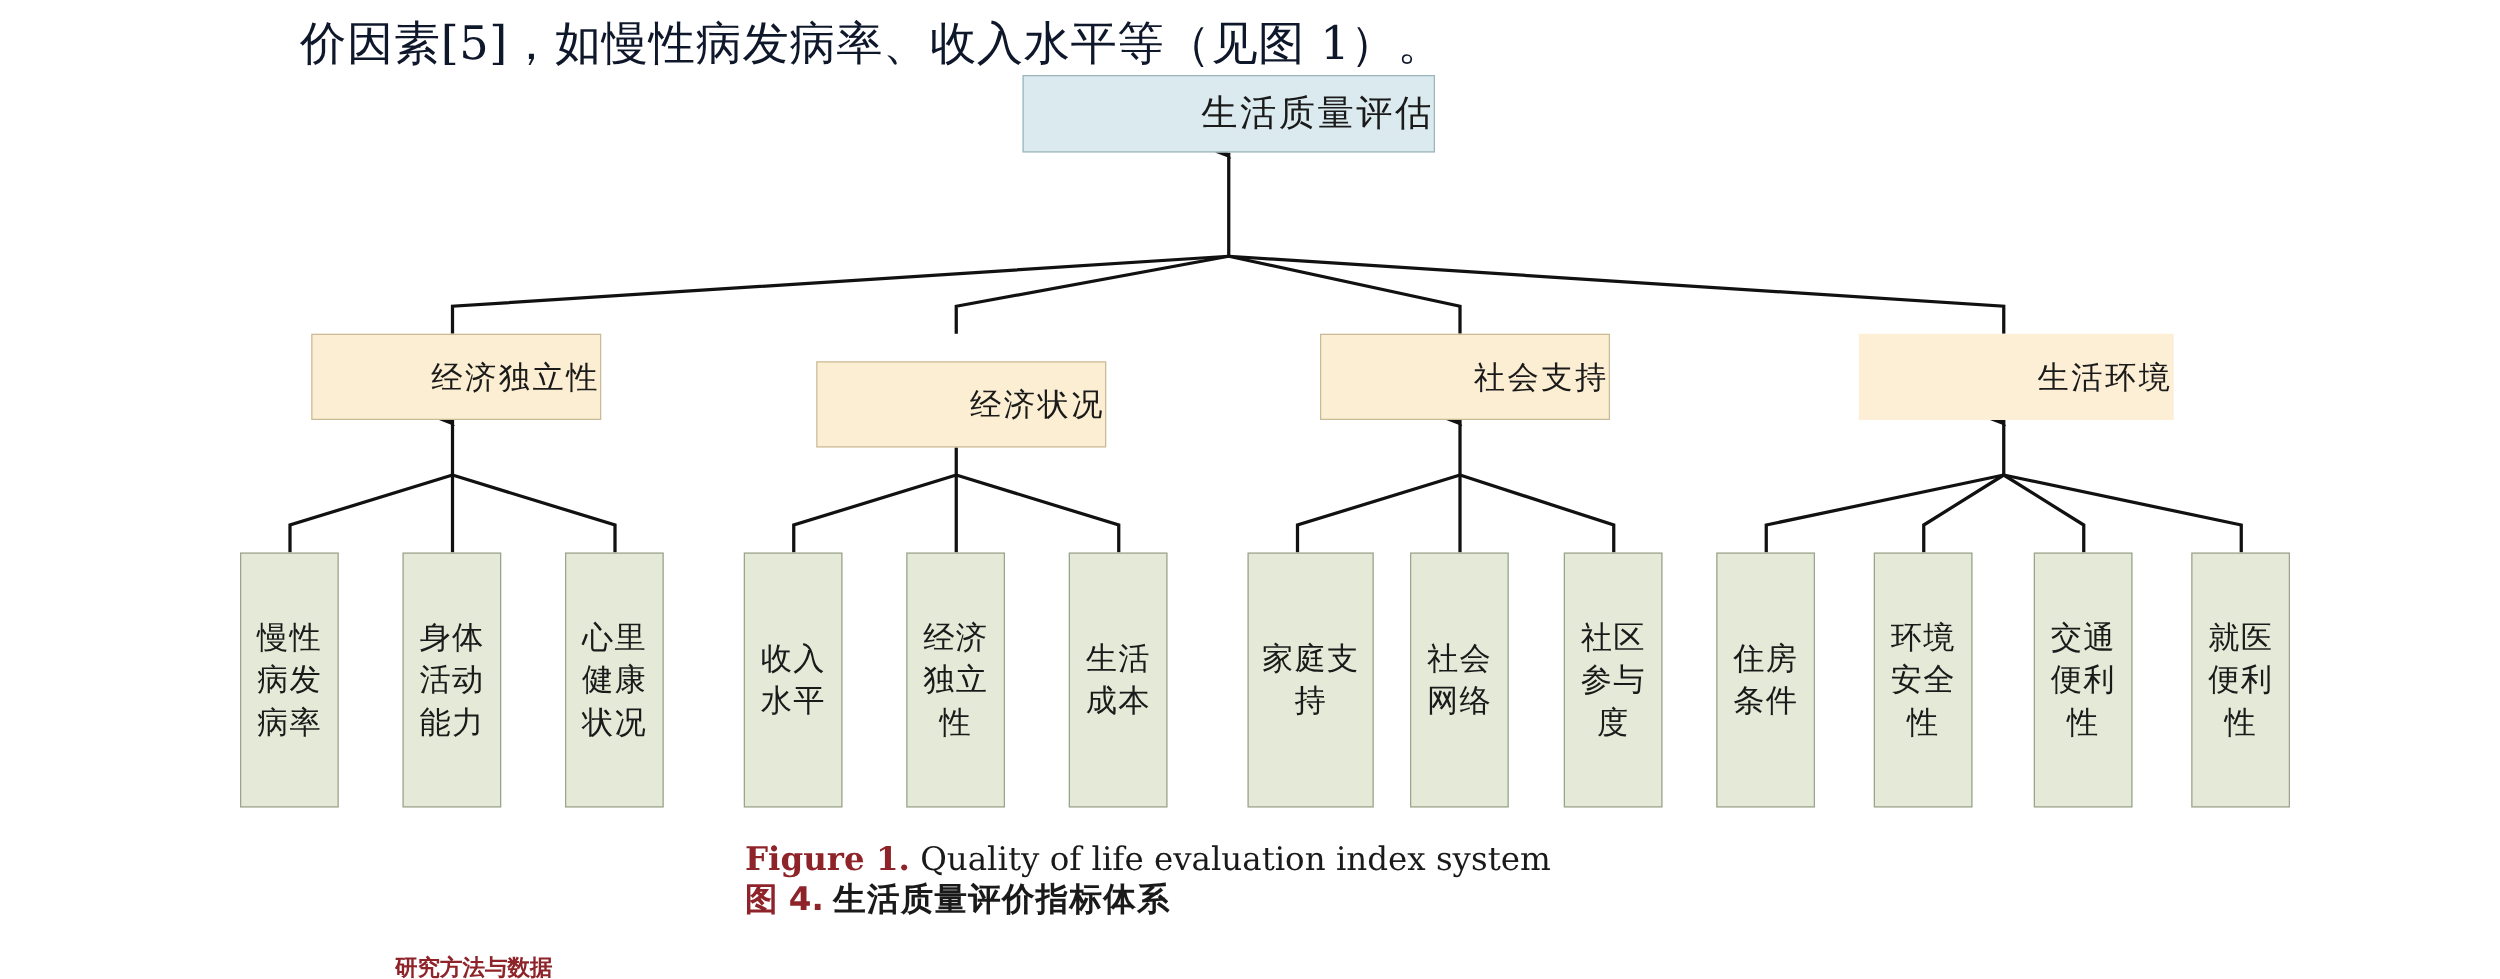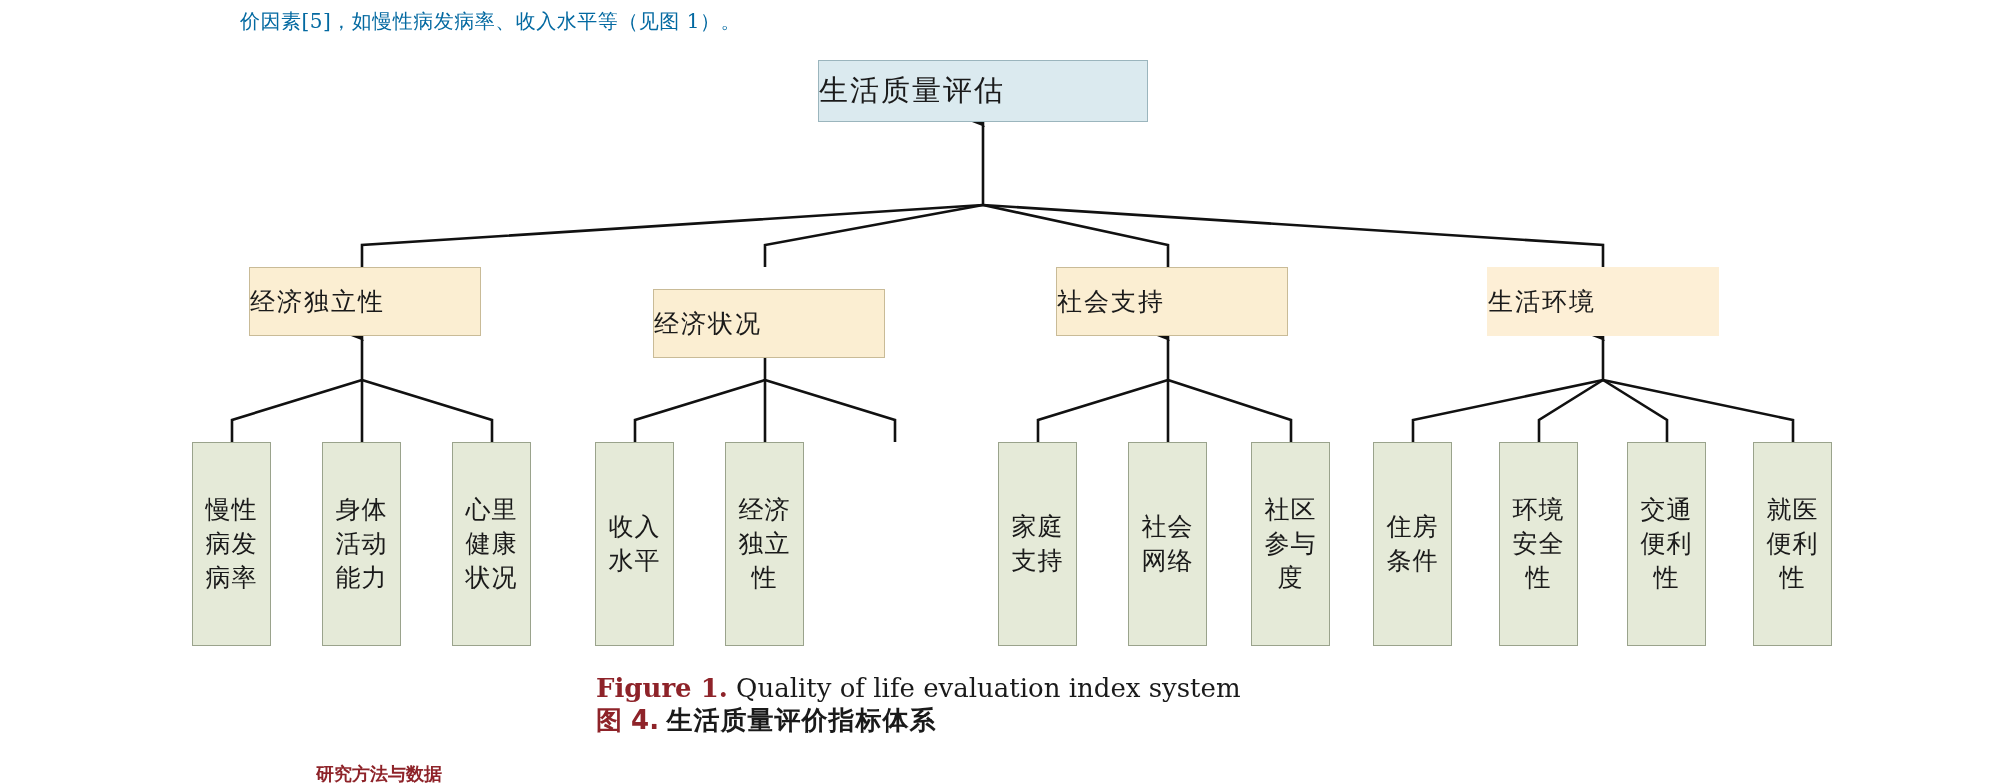--- a/index.html
+++ b/index.html
@@ -18,45 +18,45 @@
     position: relative;
     width: 2000px;
     height: 783px;
     background: #ffffff;
   }
 
   
   #intro-text {
     position: absolute;
     left: 240px;
-    top: 2px;
-    font-family: "DejaVu Serif", "Liberation Serif", serif;
-    font-size: 20px;
+    top: 16px;
+    font-family: "DejaVu Serif", "Liberation Serif", serif;
+    font-size: 37px;
     line-height: 38px;
-    color: #0369a1;
+    color: #0f172a;
     letter-spacing: 0.5px;
     white-space: nowrap;
   }
 
   
   #diagram-svg {
     position: absolute;
     left: 0;
     top: 0;
     width: 2000px;
     height: 783px;
   }
 
   
   .node {
     position: absolute;
     box-sizing: border-box;
     display: flex;
     align-items: center;
-    justify-content: flex-start;
+    justify-content: flex-end;
     text-align: center;
     color: #1a1a1a;
     font-family: "DejaVu Serif", "Liberation Serif", serif;
   }
   .node-root {
     background: #dbeaef;
     border: 1px solid #9bb5bd;
     font-size: 29px;
     letter-spacing: 2px;
   }
@@ -182,42 +182,45 @@
   </div>
 
   <div class="node node-level2" style="left:653px; top:267px; width:232px; height:69px;margin-top:22px;">
     <span>经济状况</span>
   </div>
 
   <div class="node node-level2" style="left:1056px; top:267px; width:232px; height:69px;">
     <span>社会支持</span>
   </div>
 
-  <div class="node node-level2 no-border" style="left:1487px; top:267px; width:232px; height:69px;">
+  <div class="node node-level2 no-border" style="left:1487px; top:267px; width:252px; height:69px;">
     <span>生活环境</span>
   </div>
 
   <div class="node node-leaf" style="left:192px; top:442px; width:79px; height:204px;">
     <span class="leaf-text">慢性病发病率</span>
   </div>
   <div class="node node-leaf" style="left:322px; top:442px; width:79px; height:204px;">
     <span class="leaf-text">身体活动能力</span>
   </div>
   <div class="node node-leaf" style="left:452px; top:442px; width:79px; height:204px;">
     <span class="leaf-text">心里健康状况</span>
   </div>
 
   <div class="node node-leaf" style="left:595px; top:442px; width:79px; height:204px;">
     <span class="leaf-text">收入水平</span>
   </div>
   <div class="node node-leaf" style="left:725px; top:442px; width:79px; height:204px;">
     <span class="leaf-text">经济独立性</span>
   </div>
-
-  <div class="node node-leaf" style="left:998px; top:442px; width:79px; height:204px;">
+  <div class="node node-leaf" style="left:855px; top:442px; width:79px; height:204px;">
+    <span class="leaf-text">生活成本</span>
+  </div>
+
+  <div class="node node-leaf" style="left:998px; top:442px; width:101px; height:204px;">
     <span class="leaf-text">家庭支持</span>
   </div>
   <div class="node node-leaf" style="left:1128px; top:442px; width:79px; height:204px;">
     <span class="leaf-text">社会网络</span>
   </div>
   <div class="node node-leaf" style="left:1251px; top:442px; width:79px; height:204px;">
     <span class="leaf-text">社区参与度</span>
   </div>
 
   <div class="node node-leaf" style="left:1373px; top:442px; width:79px; height:204px;">

